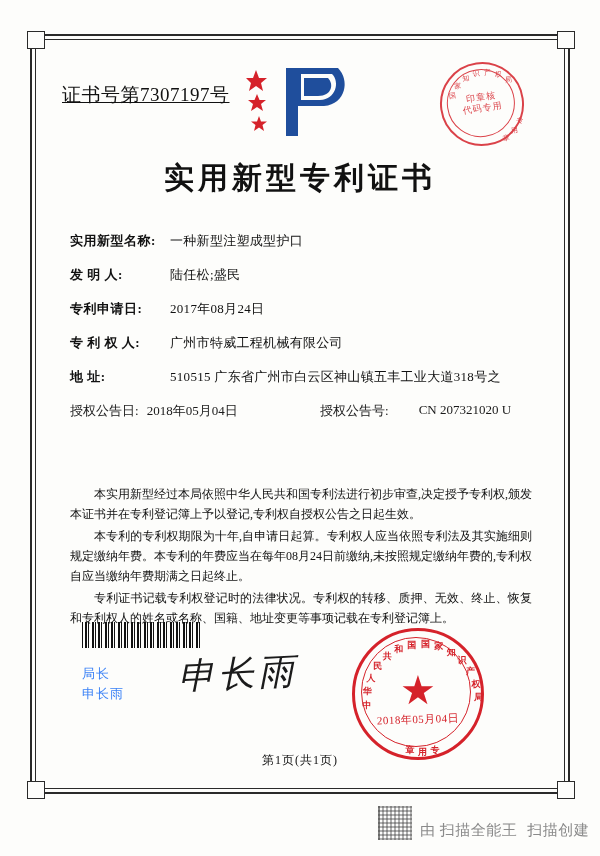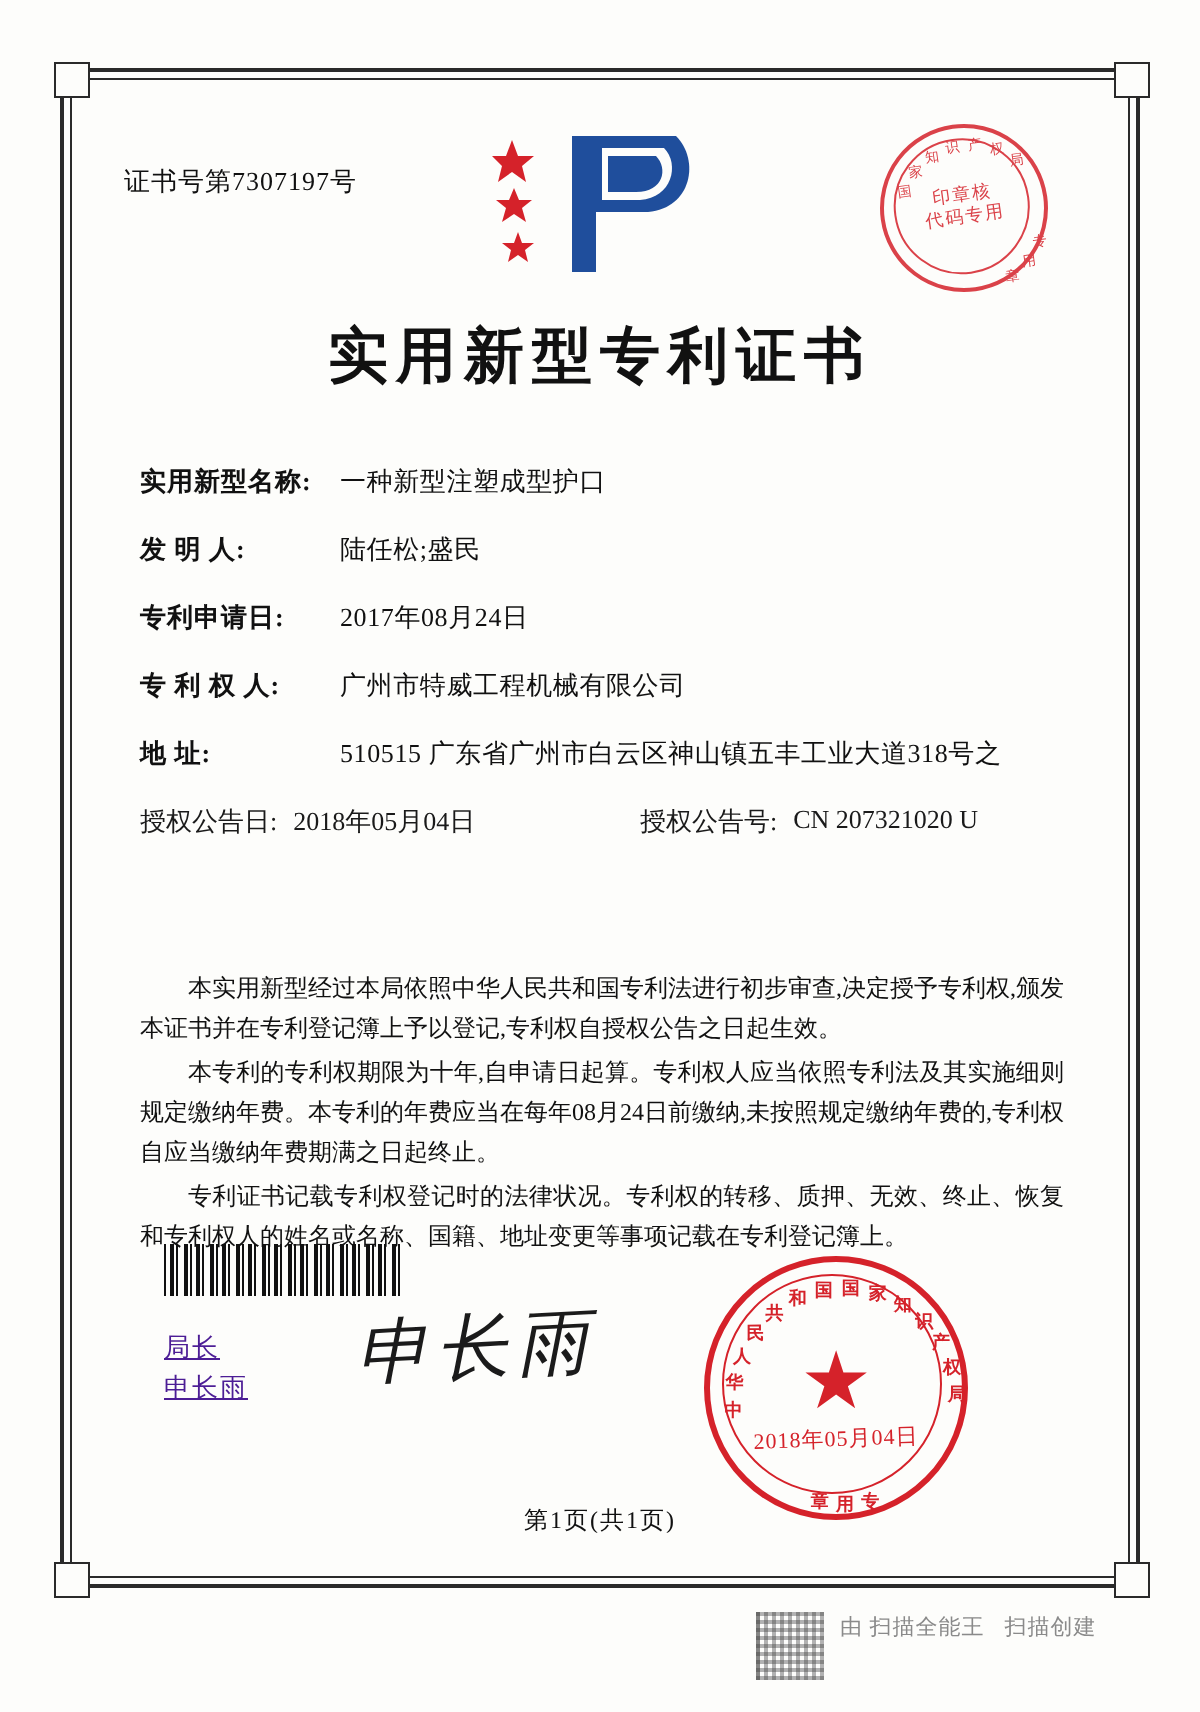--- a/index.html
+++ b/index.html
@@ -49,23 +49,24 @@
   .c-tl { left: 27px; top: 31px; }
   .c-tr { left: 557px; top: 31px; }
   .c-bl { left: 27px; top: 781px; }
   .c-br { left: 557px; top: 781px; }
 
   
   .cert-no {
     position: absolute;
     left: 62px;
     top: 82px;
-    font-size: 13px;
+    font-size: 19px;
     letter-spacing: 0.5px;
     color: #111;
+    text-decoration: underline;
   }
 
   
   .emblem {
     position: absolute;
     left: 246px;
     top: 66px;
     width: 108px;
     height: 72px;
   }
@@ -159,20 +160,21 @@
     margin-bottom: 14px;
   }
   .row-split .left {
     width: 250px;
     flex: 0 0 250px;
     display: flex;
   }
   .row-split .right {
     flex: 1;
     display: flex;
+    gap: 22px;
   }
   .row-split .lab {
     flex: 0 0 auto;
     margin-right: 8px;
   }
 
   
   .body-text {
     position: absolute;
     left: 70px;
@@ -204,22 +206,21 @@
   }
 
   
   .director {
     position: absolute;
     left: 82px;
     top: 664px;
     font-size: 13px;
     line-height: 20px;
     letter-spacing: 1px;
-    color: #4c1d95;
-    text-decoration: underline;
+    color: #3b82f6;
   }
   .signature {
     position: absolute;
     left: 178px;
     top: 650px;
     font-size: 36px;
     font-family: "Liberation Serif", serif;
     font-style: italic;
     color: #1b1b1b;
     transform: rotate(-3deg);
@@ -287,22 +288,22 @@
     color: #111;
     letter-spacing: 1px;
   }
 
   
   .scan-bar {
     position: absolute;
     left: 378px;
     top: 806px;
     display: flex;
-    align-items: flex-start;
-    font-size: 11px;
+    align-items: flex-end;
+    font-size: 15px;
     color: #8a8a8a;
   }
   .qr {
     width: 34px;
     height: 34px;
     background:
       linear-gradient(to right, #9a9a9a 2px, transparent 2px),
       repeating-linear-gradient(to right, #9a9a9a 0 2px, transparent 2px 4px),
       repeating-linear-gradient(to bottom, #9a9a9a 0 2px, transparent 2px 4px);
     background-blend-mode: multiply;

